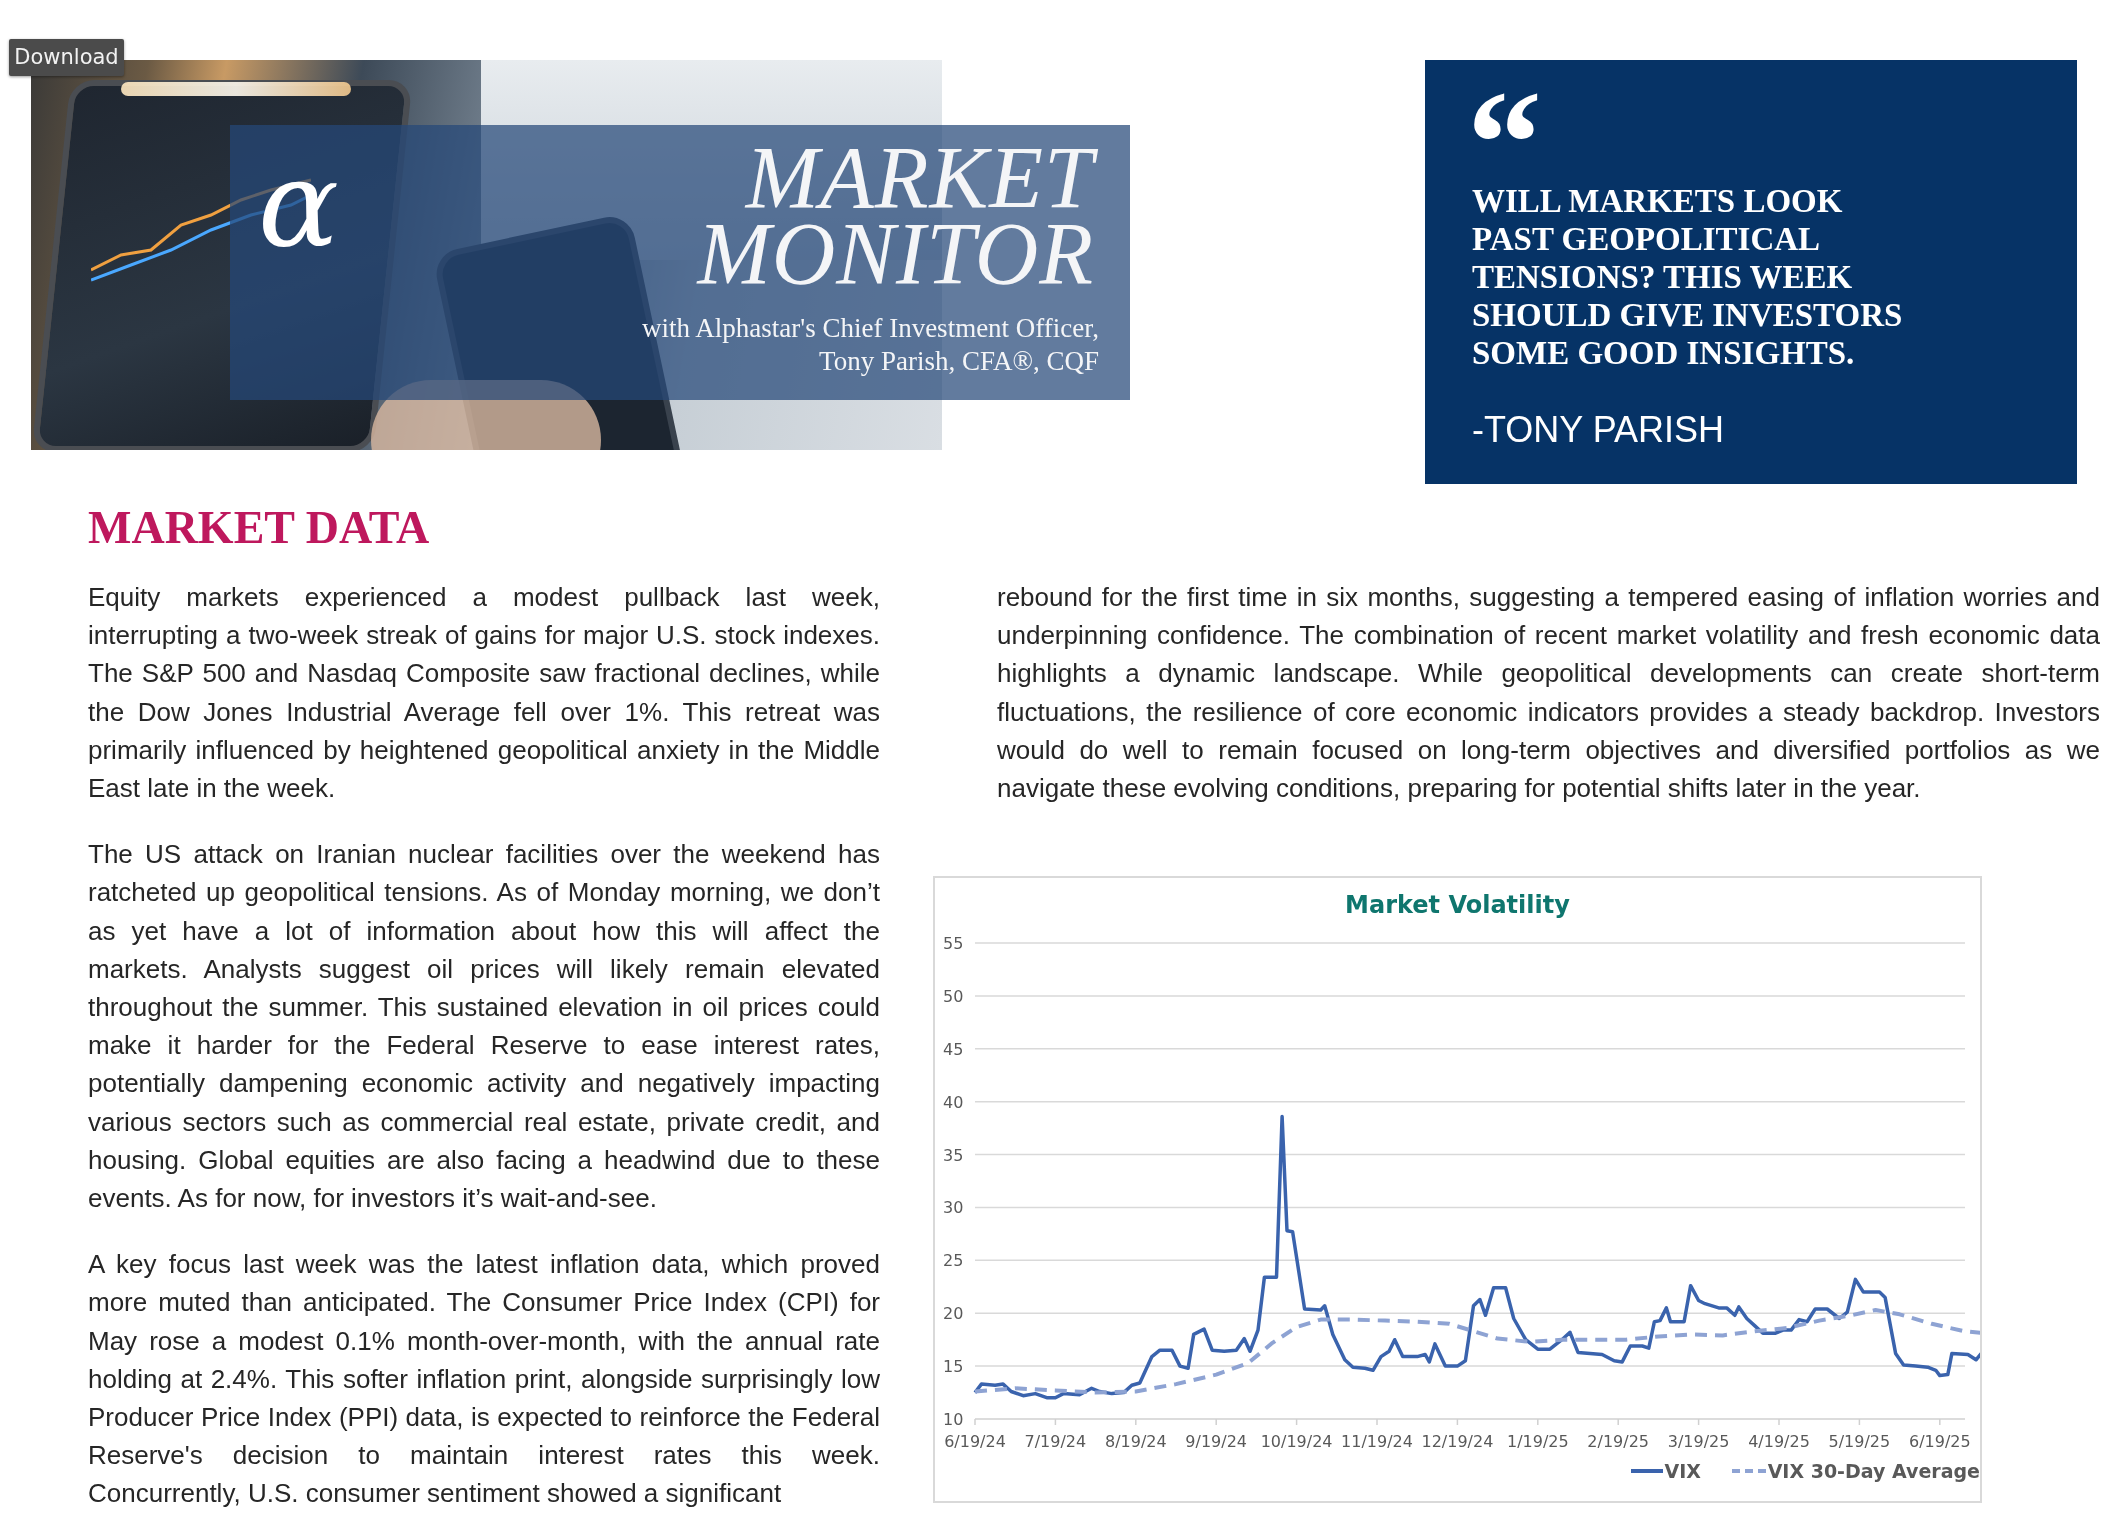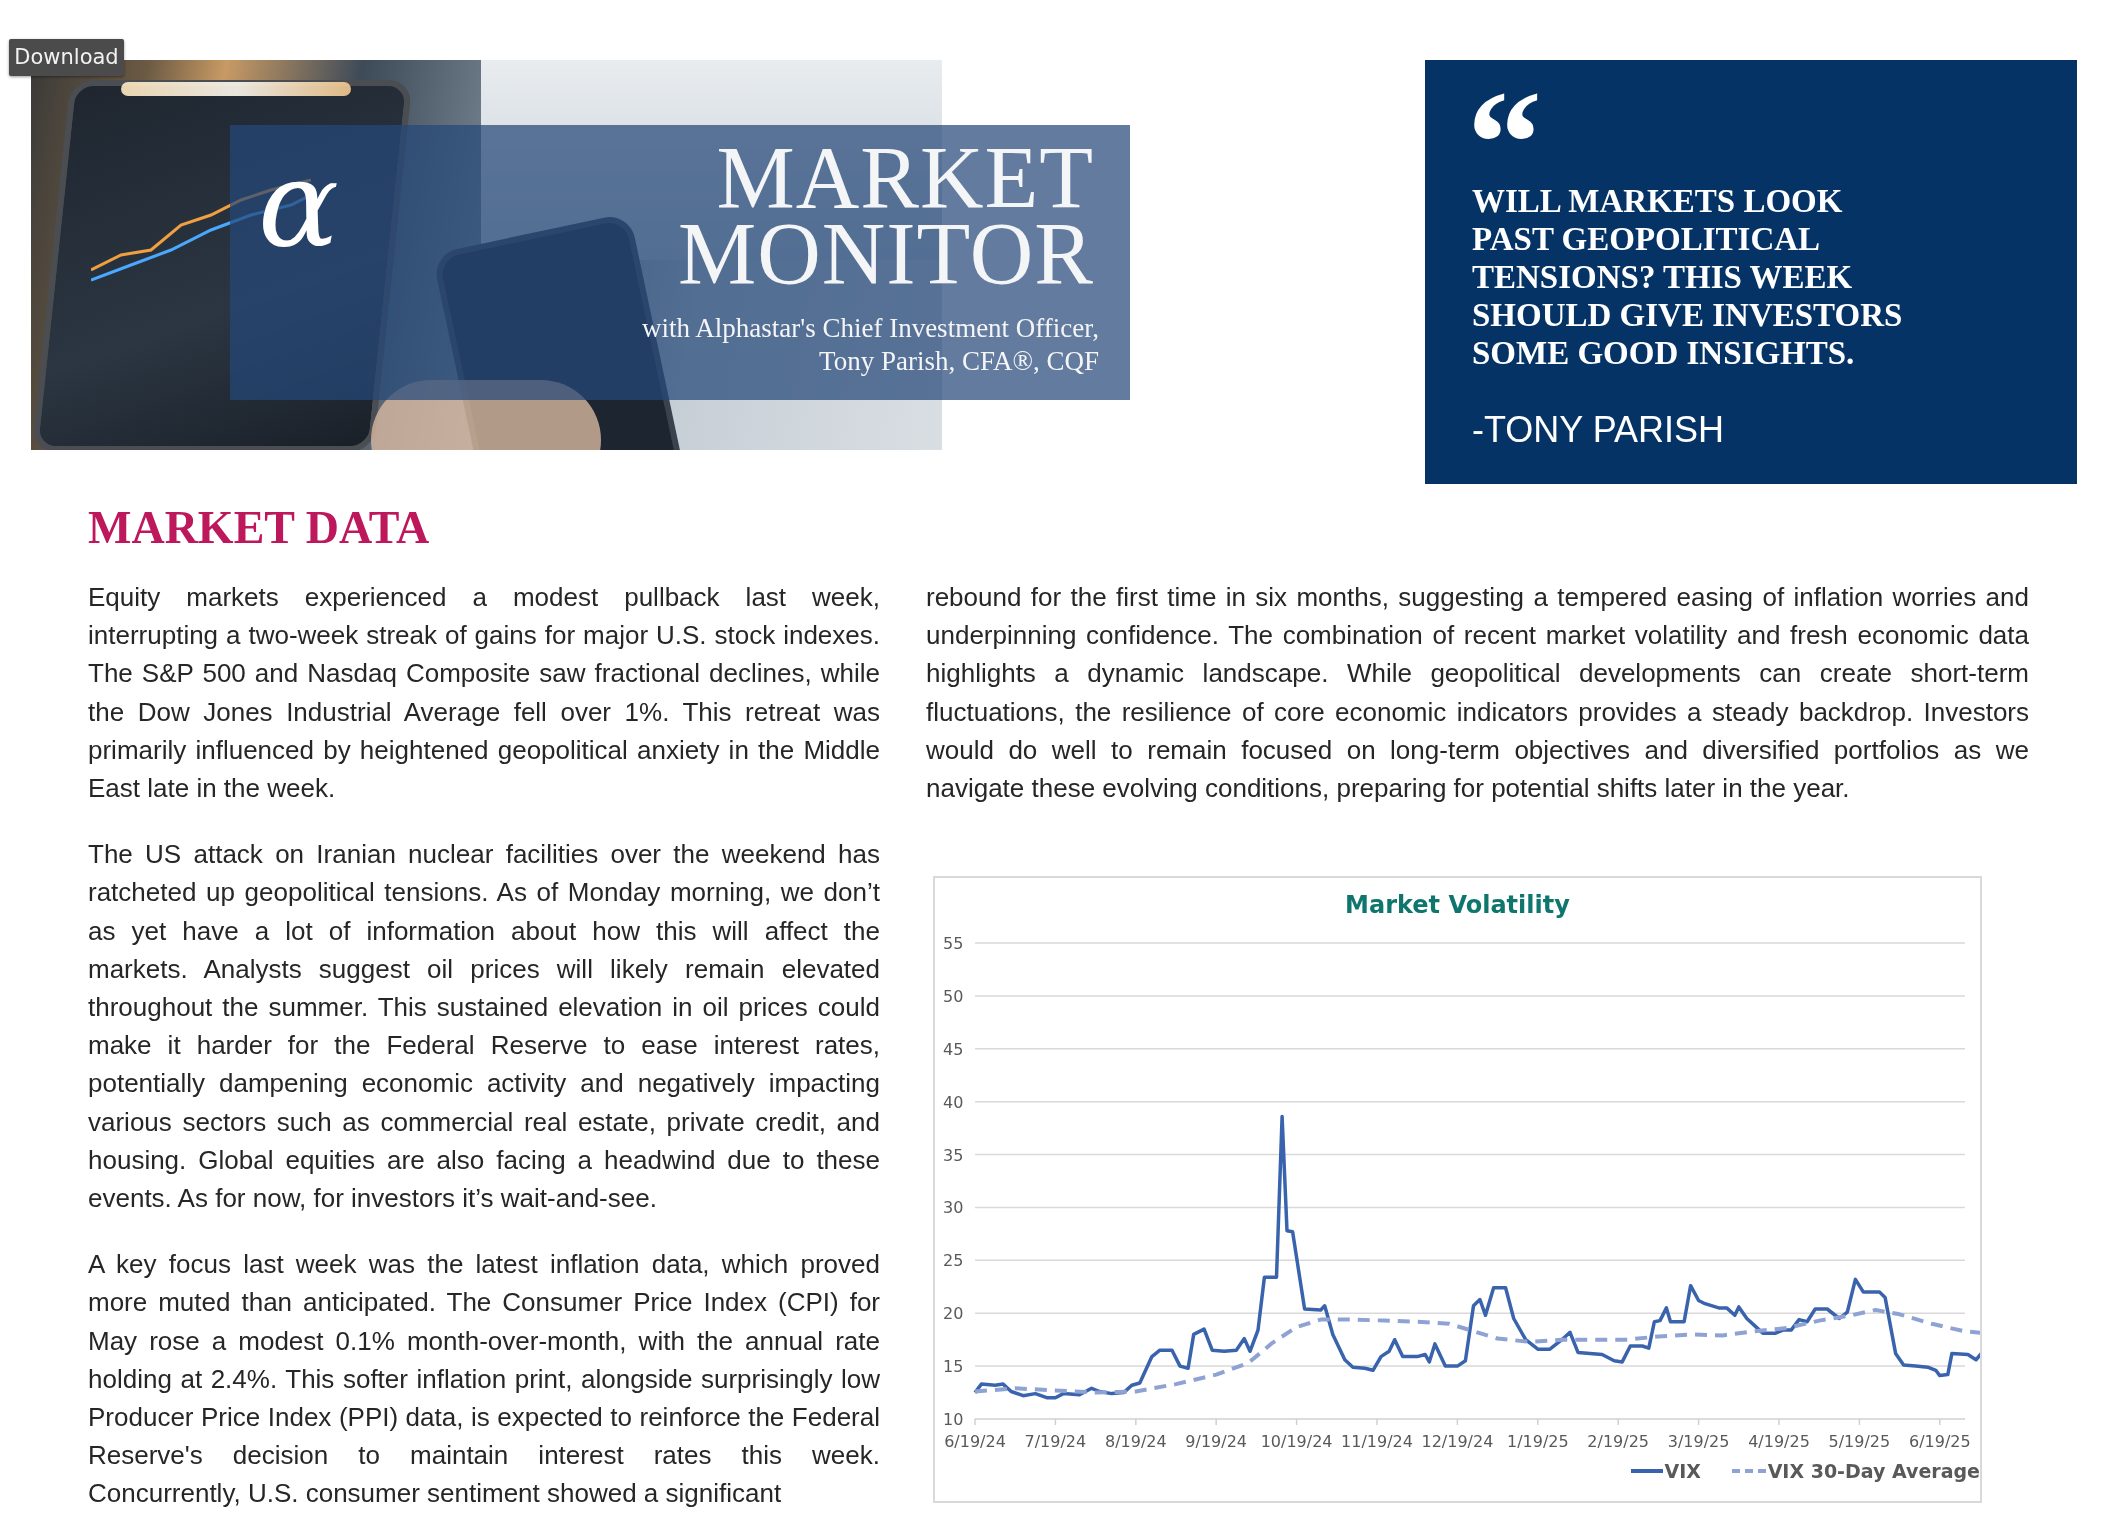--- a/index.html
+++ b/index.html
@@ -11,36 +11,36 @@
     background: linear-gradient(100deg, #3b3a38 0%, #6b5a44 12%, #c89a64 20%, #3d4a58 34%, #8896a4 55%, #c7cfd6 72%, #d9dee3 100%); }
   .banner .tablet { position:absolute; left:20px; top:20px; width:330px; height:360px; border-radius:24px; background:linear-gradient(160deg,#1f2630,#2b3642 60%,#1a2028); transform:skewX(-6deg); border:6px solid #4a4d52; }
   .banner .tablet-glow { position:absolute; left:90px; top:22px; width:230px; height:14px; border-radius:8px; background:linear-gradient(90deg,#ffe8c0,#fffaf0,#f3c98e); opacity:.9; }
   .banner .monitor { position:absolute; left:450px; top:0; width:461px; height:200px; background:linear-gradient(180deg,#e8ecef,#c8d0d8); }
   .banner .phone { position:absolute; left:430px; top:170px; width:190px; height:290px; border-radius:26px; background:#1c2530; border:6px solid #39424d; transform:rotate(-12deg); }
   .banner .hand { position:absolute; left:340px; top:320px; width:230px; height:120px; border-radius:60px; background:#d8b8a0; opacity:.8; }
   .banner .chart-line { position:absolute; left:60px; top:110px; width:220px; height:120px; }
 
   .banner-overlay { position:absolute; left:230px; top:125px; width:900px; height:275px; background:rgba(38,72,120,0.72); }
   .alpha-logo { position:absolute; left:258px; top:140px; width:110px; height:130px; color:#fff; font-family:"DejaVu Serif", serif; font-style:italic; font-size:120px; line-height:130px; }
-  .mm-title { position:absolute; right:1008px; top:140px; color:#f4f5f7; font-family:"Liberation Serif", serif; font-size:88px; line-height:76px; text-align:right; letter-spacing:1px; }
+  .mm-title { position:absolute; right:1008px; top:140px; color:#f4f5f7; font-family:"Liberation Serif", serif; font-size:88px; line-height:76px; text-align:right; letter-spacing:1px;font-style:italic; }
   .mm-title div { white-space:nowrap; }
   .mm-sub { position:absolute; right:1003px; top:312px; color:#f4f5f7; font-family:"Liberation Serif", serif; font-size:27px; line-height:33px; text-align:right; white-space:nowrap; }
 
   .quote-box { position:absolute; left:1425px; top:60px; width:652px; height:424px; background:#063366; color:#ffffff; }
   .quote-mark { position:absolute; left:42px; top:8px; font-family:"Liberation Serif", serif; font-weight:bold; font-size:150px; line-height:150px; }
   .quote-text { position:absolute; left:47px; top:122px; font-family:"Liberation Serif", serif; font-weight:bold; font-size:33px; line-height:38px; text-transform:uppercase; }
   .quote-text div { white-space:nowrap; }
   .quote-author { position:absolute; left:47px; top:350px; font-family:"Liberation Sans", sans-serif; font-size:36px; line-height:40px; letter-spacing:0px; }
 
   .section-heading { position:absolute; left:88px; top:500px; color:#be185d; font-family:"Liberation Serif", serif; font-weight:bold; font-size:46px; line-height:56px; }
 
   .col { position:absolute; color:#262626; font-family:"Liberation Sans", sans-serif; font-size:26px; line-height:38.2px; text-align:justify; }
   .col p { margin:0 0 28px 0; }
   .col-left { left:88px; top:578px; width:792px; }
-  .col-right { left:926px; top:578px; width:1103px; }
+  .col-right { left:997px; top:578px; width:1103px; }
 
   .chart-box { position:absolute; left:933px; top:876px; width:1045px; height:623px; border:2px solid #d9d9d9; background:#fff; }
   .chart-title { position:absolute; left:0; width:100%; top:12px; text-align:center; color:#0f766e; font-family:"DejaVu Sans", sans-serif; font-weight:bold; font-size:24px; line-height:30px; }
   .chart-svg { position:absolute; left:0; top:0; }
   .legend { position:absolute; left:0; width:100%; top:580px; text-align:right; font-family:"DejaVu Sans", sans-serif; font-weight:bold; font-size:19px; color:#595959; }
   .legend span { display:inline-block; vertical-align:middle; }
   .legend .sw-solid { width:32px; height:0; border-top:4px solid #3a63ad; margin-right:2px; }
   .legend .sw-dash { width:34px; height:0; border-top:4px dashed #8ea3d3; margin-left:24px; margin-right:2px; }
 </style>
 </head>

